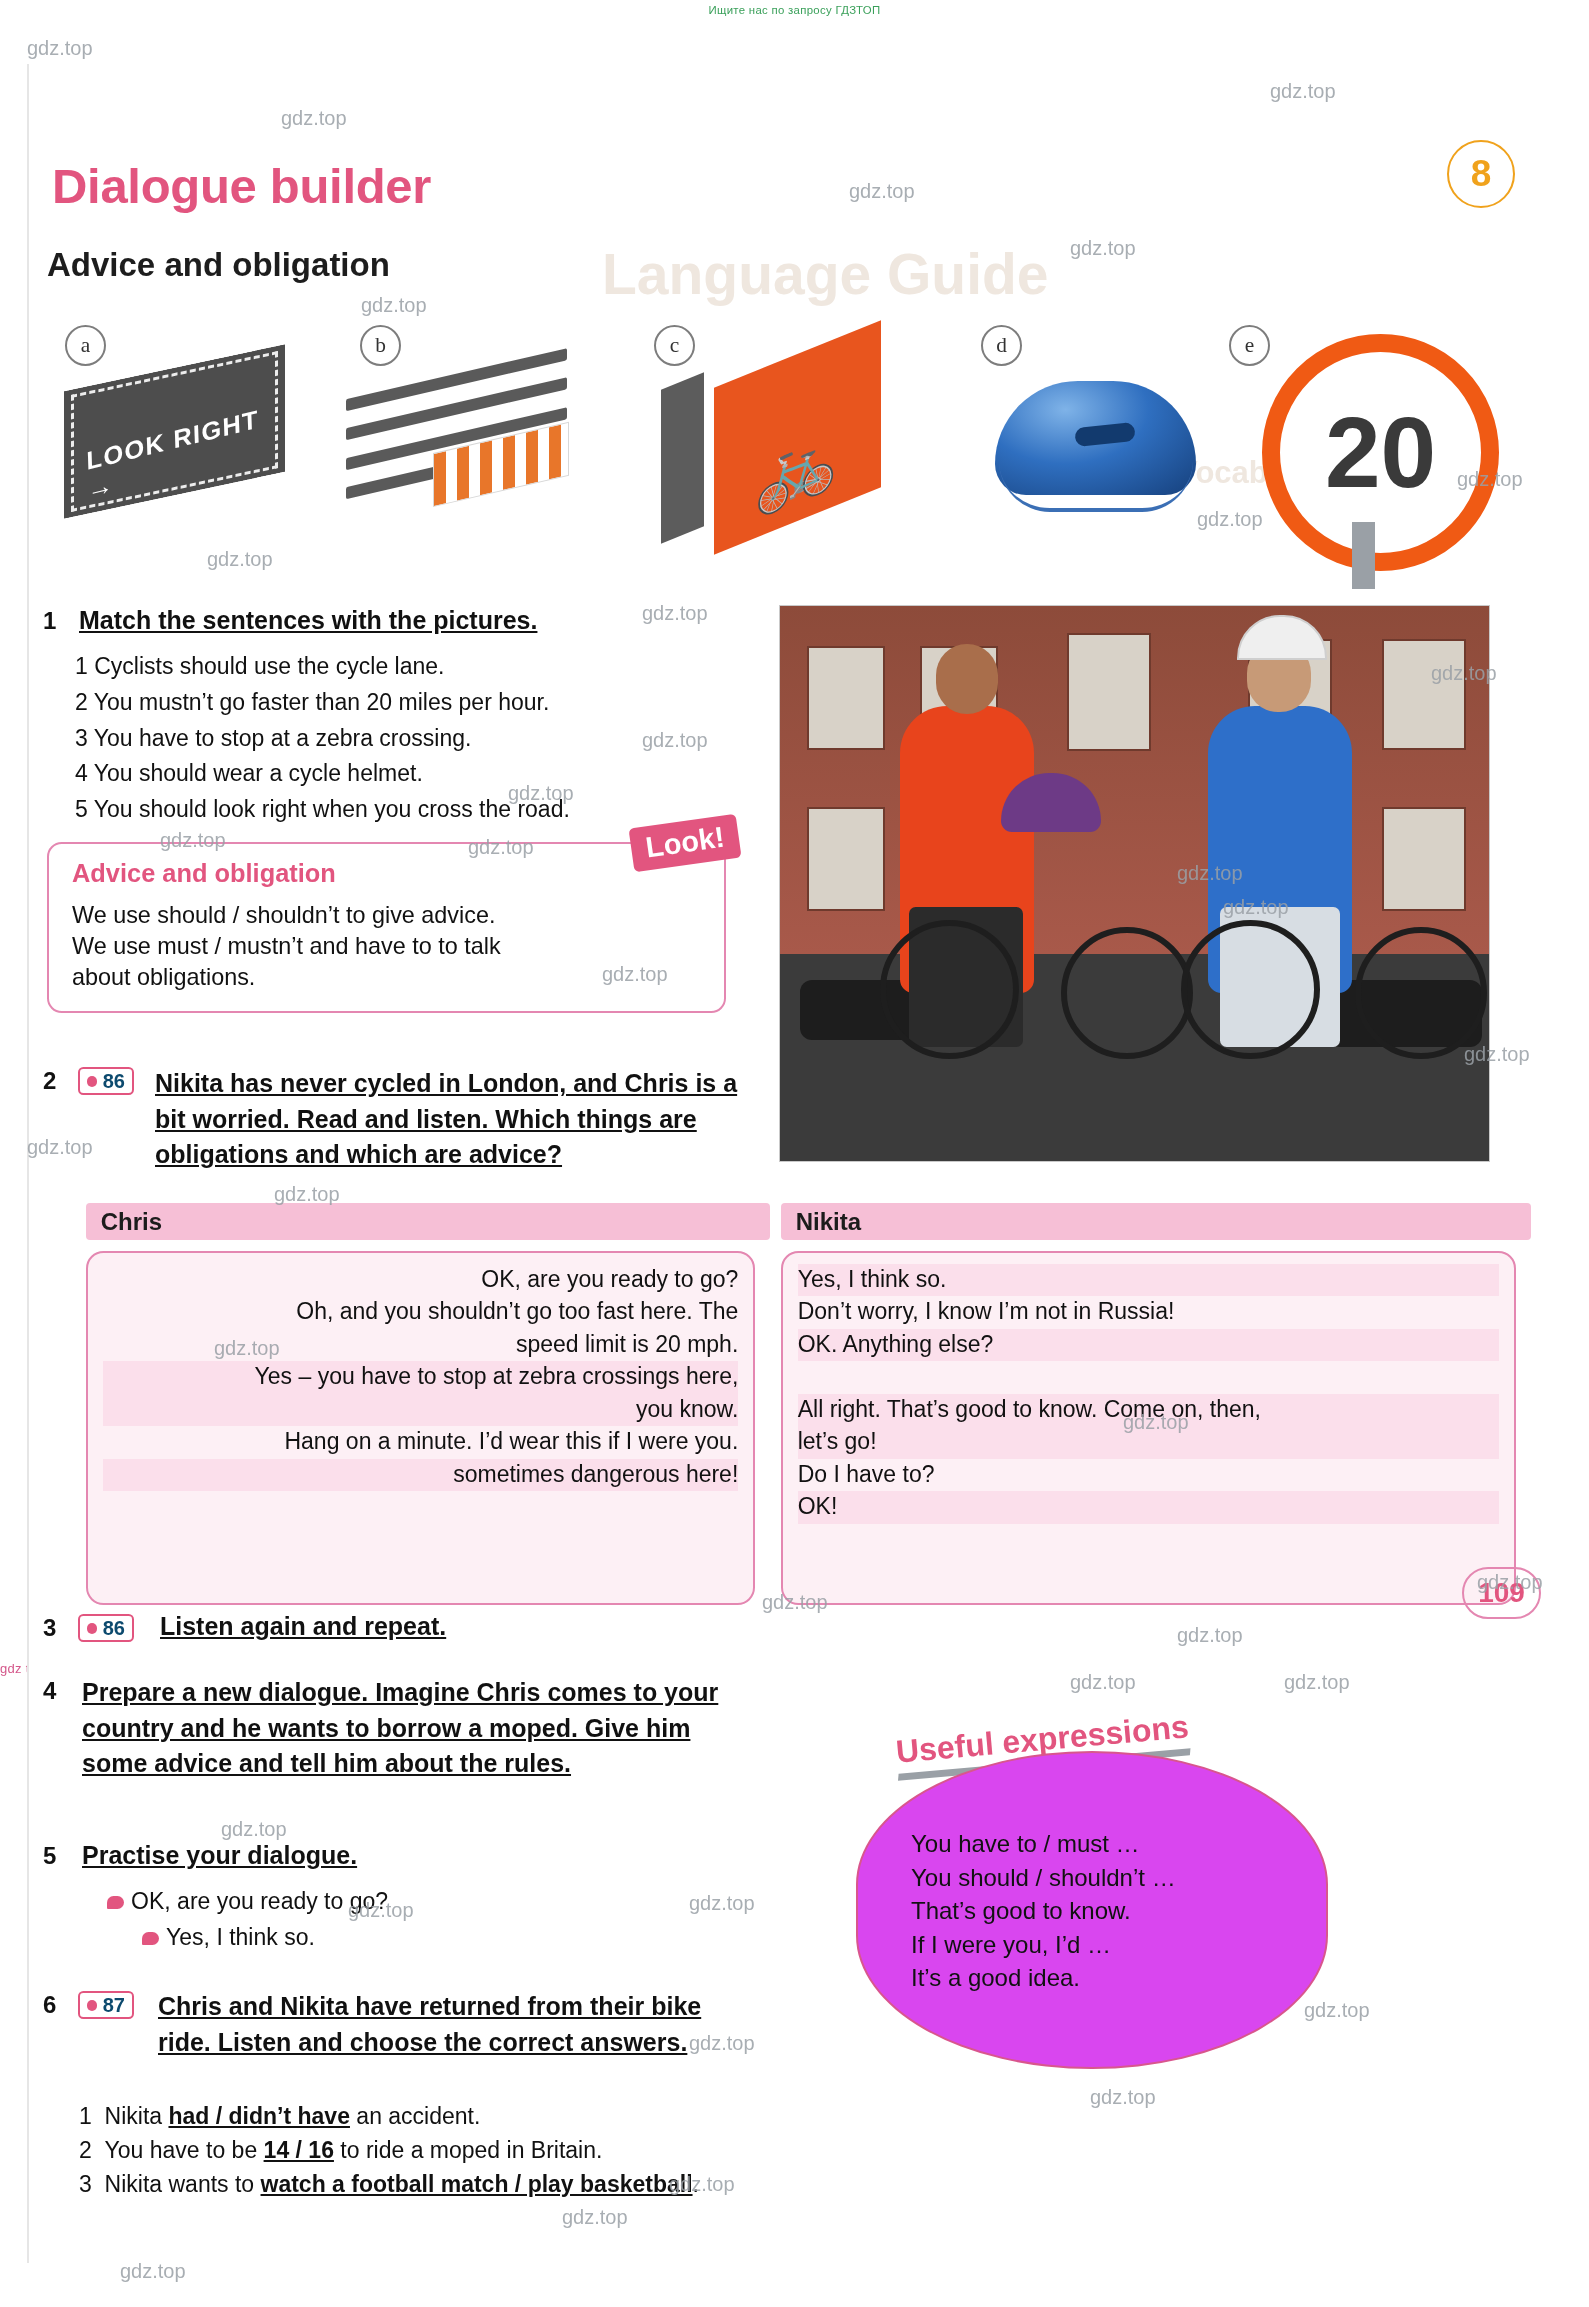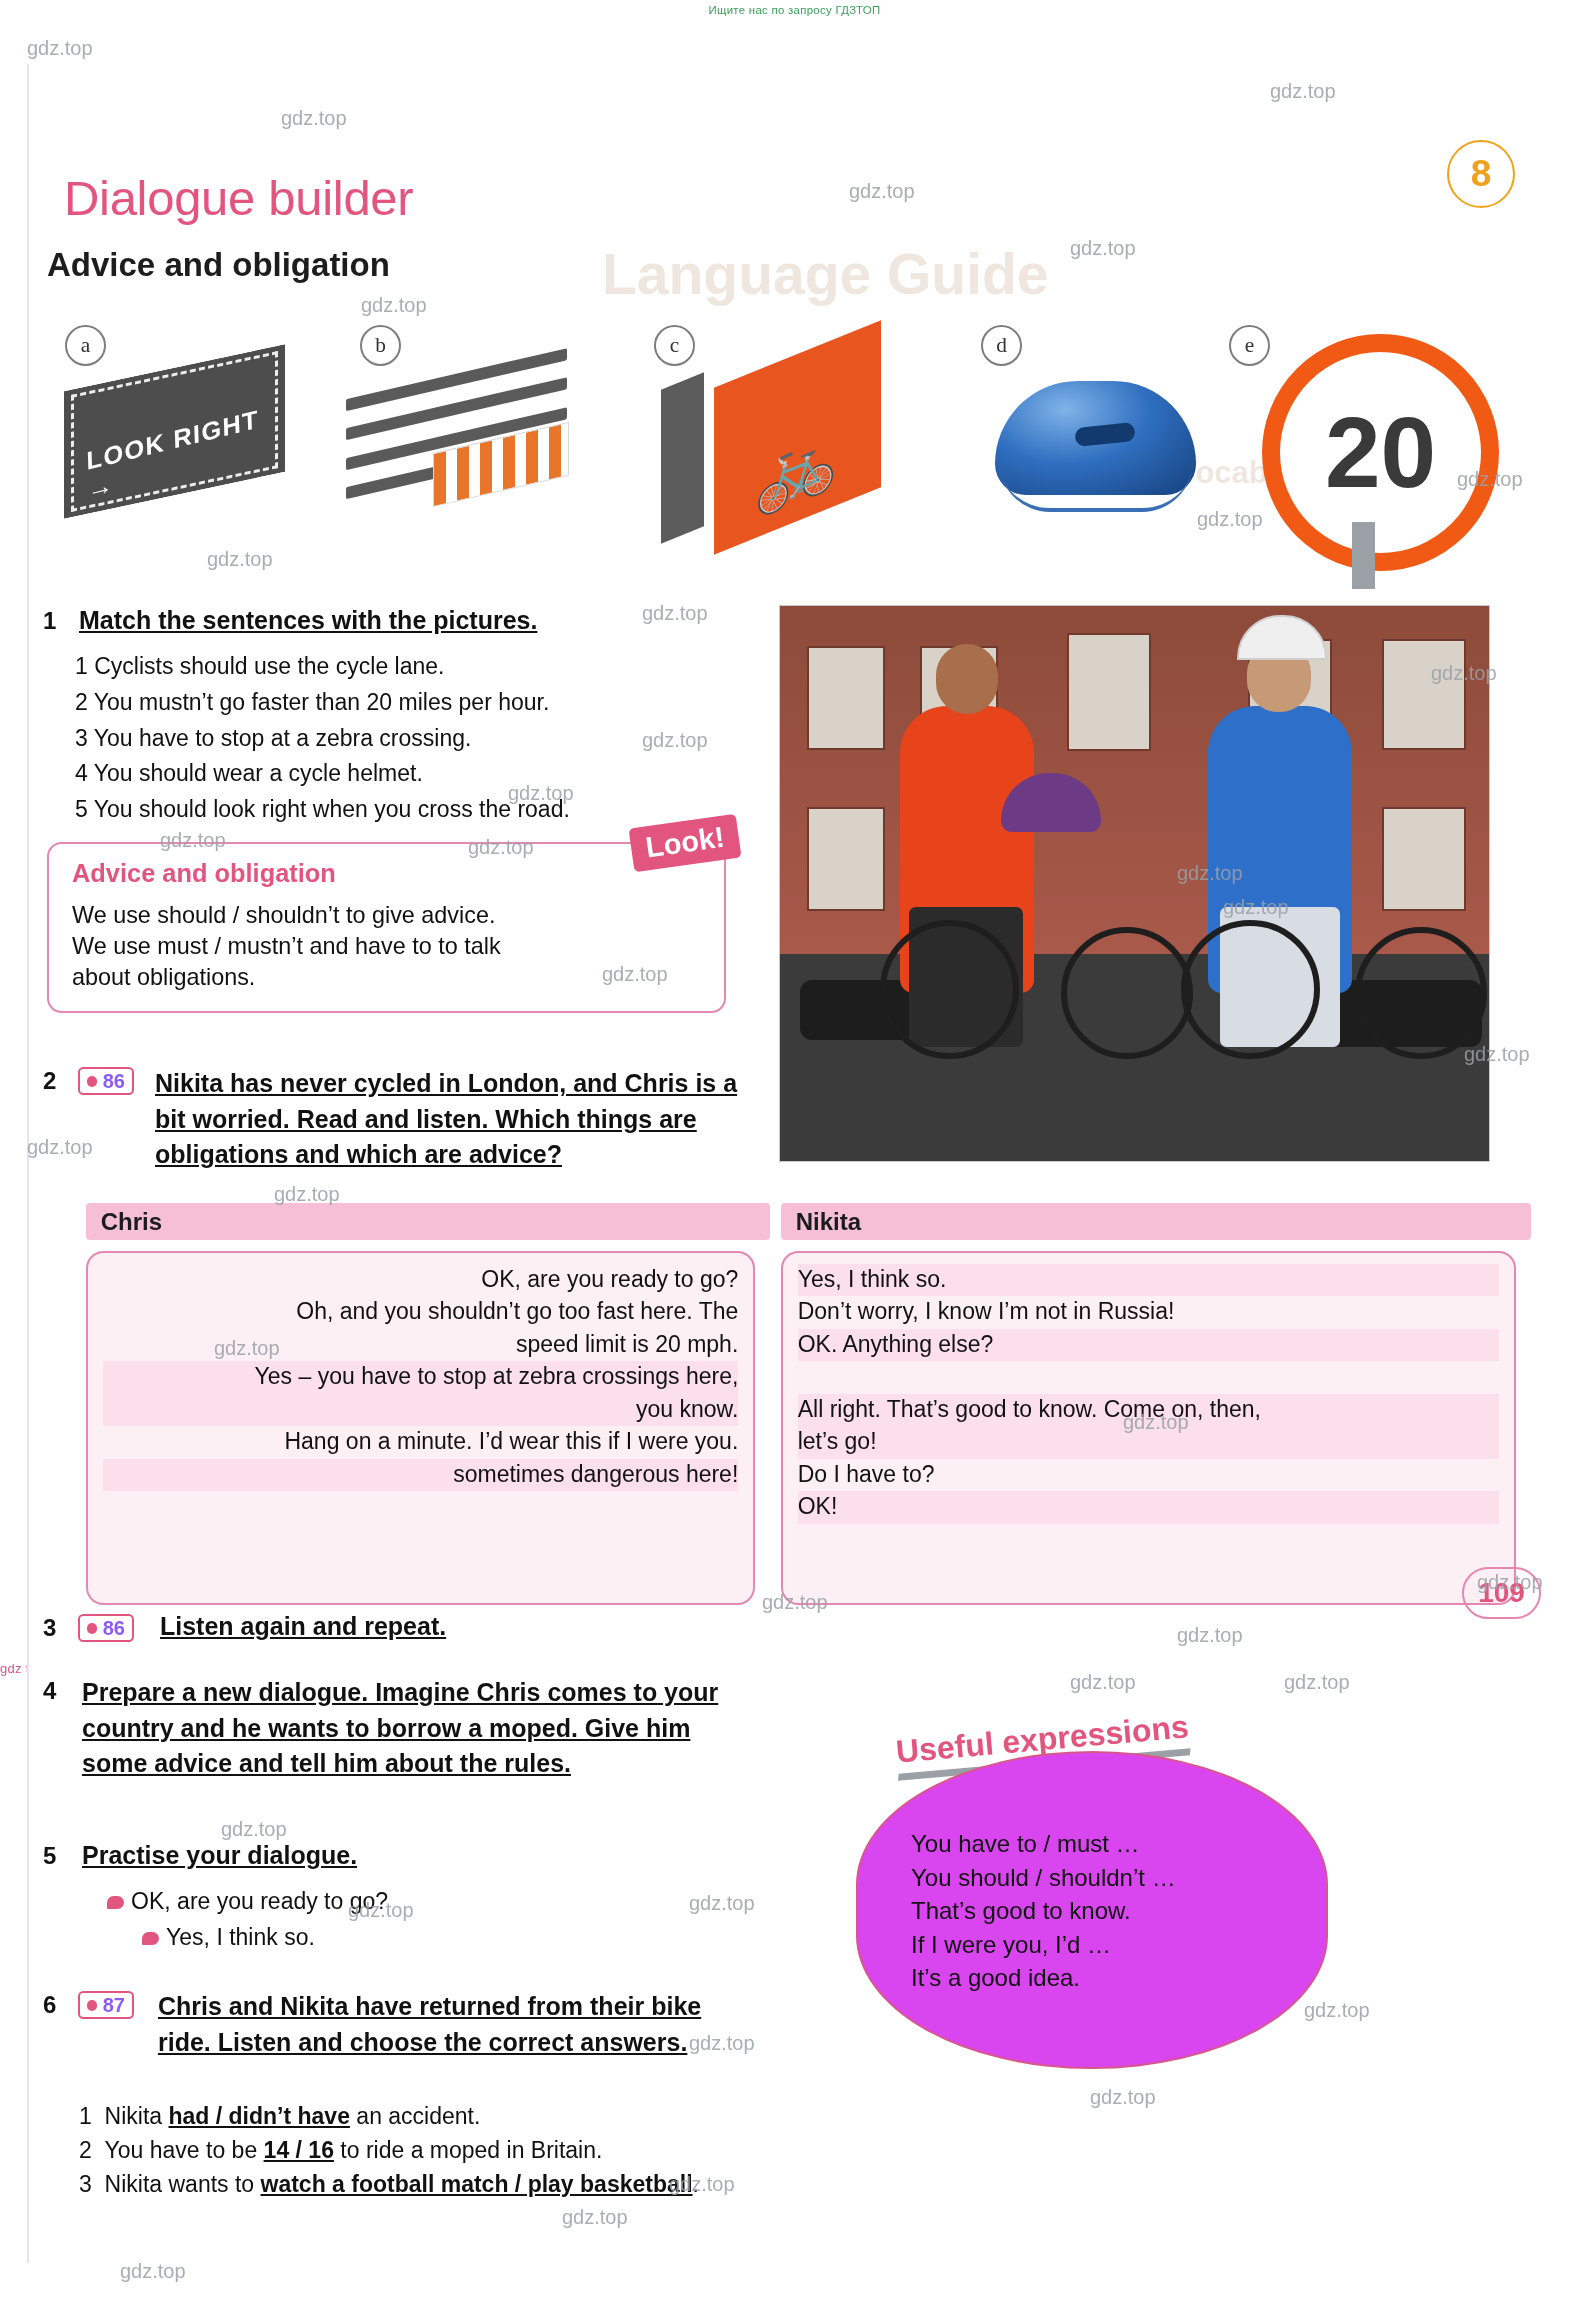--- a/index.html
+++ b/index.html
@@ -32,22 +32,22 @@
   .sheet{
     position:absolute;left:27px;top:64px;width:1538px;height:2199px;
     border-left:2px solid #e6e6e6;background:#fff;
   }
   .unit-badge{
     position:absolute;right:74px;top:140px;width:64px;height:64px;border-radius:50%;
     border:2.7px solid #f0a21c;background:#fff;color:#f0a21c;
     font-size:37px;font-weight:bold;display:flex;align-items:center;justify-content:center;
   }
   h1.title{
-    position:absolute;left:48px;top:154px;margin:16px;
-    font-size:49px;color:#e2557f;font-weight:normal;letter-spacing:-0.3px;
+    position:absolute;left:48px;top:154px;margin:4px;
+    font-size:49px;color:#e2557f;font-weight:bold;letter-spacing:-0.3px;
   }
   h2.subtitle{
     position:absolute;left:47px;top:246px;margin:0;
     font-size:33px;color:#1d1d1d;font-weight:bold;
   }
   
   .strip{position:absolute;left:32px;top:321px;width:1491px;height:221px;}
   .tag{
     position:absolute;width:37px;height:37px;border-radius:50%;
     border:2px solid #7d7d7d;background:#fff;color:#333;
@@ -159,21 +159,21 @@
     transform:rotate(-5deg);
   }
   .ue-title .underline{display:block;height:6.7px;background:#9aa0a6;margin-top:2.7px;transform:skewX(-10deg);}
   .pagenum{
     position:absolute;right:48px;bottom:64px;width:75px;height:48px;border-radius:27px;
     border:2px solid #e487b1;color:#e2557f;font-size:28px;font-weight:bold;
     display:flex;align-items:center;justify-content:center;
   }
   .track{
     display:inline-flex;align-items:center;gap:5.3px;border:2px solid #e2557f;border-radius:5.3px;
-    padding:0.7px 6.7px;font-size:20px;font-weight:bold;color:#8b5cf6;background:#fff;
+    padding:0.7px 6.7px;font-size:20px;font-weight:bold;color:#0c4a6e;background:#fff;
   }
   .track .dot{width:10.7px;height:10.7px;border-radius:50%;background:#e2557f;display:inline-block;}
   .speechdot{display:inline-block;width:17.4px;height:13.4px;background:#e2557f;border-radius:8px 8px 8px 1.3px;margin-right:6.7px;}
   
   .ghost{position:absolute;color:#efe7df;font-weight:bold;pointer-events:none;}
 </style>
 </head>
 <body>
 
 <div class="page">

